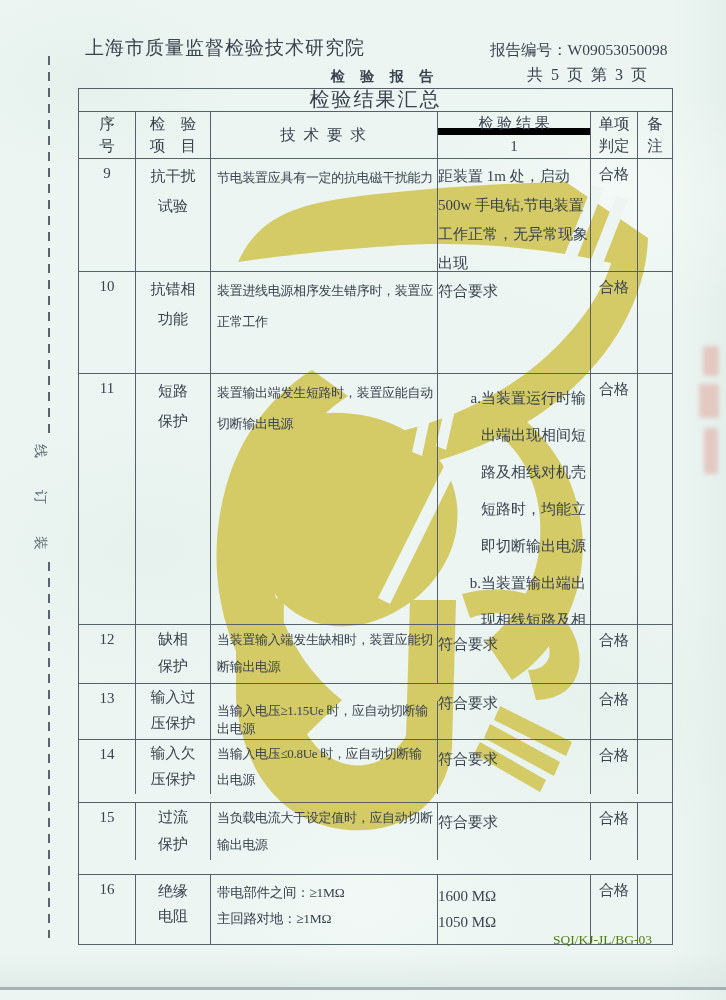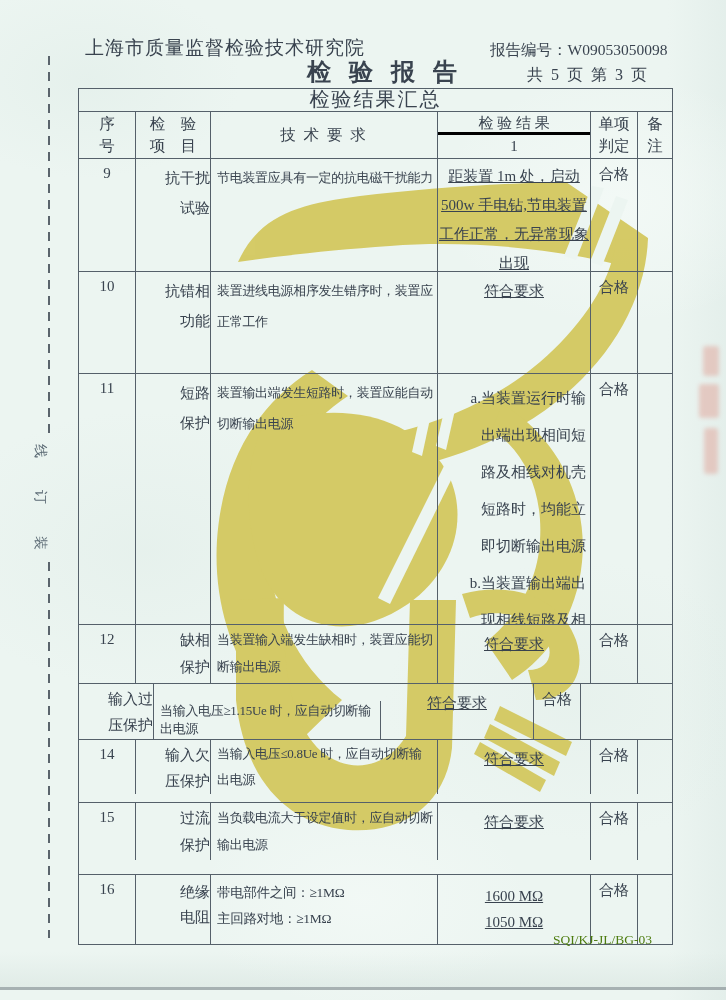--- a/index.html
+++ b/index.html
@@ -22,45 +22,45 @@
   .dashline{position:absolute;width:2px;z-index:3;
     background:repeating-linear-gradient(180deg,#5a646c 0 9px,transparent 9px 16px);}
   .bindchar{position:absolute;left:33px;font-size:14px;color:#5b6a74;transform:rotate(90deg);z-index:3;}
   .redmark{position:absolute;background:#e09a8f;filter:blur(2px);opacity:.45;z-index:2;border-radius:3px;}
   .bottom-line{position:absolute;left:0;right:0;top:987px;height:3px;background:#8f999c;opacity:.75;z-index:4;}
   .bottom-band{position:absolute;left:0;right:0;top:952px;height:35px;z-index:1;
     background:linear-gradient(180deg,transparent,rgba(210,224,219,.45));}
   
   .org{position:absolute;left:85px;top:35px;font-size:19px;letter-spacing:1px;z-index:5;}
   .repno{position:absolute;left:490px;top:40px;font-size:15.5px;z-index:5;}
-  .title{position:absolute;left:270px;top:56px;width:230px;text-align:center;
-    font-size:24px;font-weight:bold;letter-spacing:6px;z-index:5;}
+  .title{position:absolute;left:270px;top:68px;width:230px;text-align:center;
+    font-size:14px;font-weight:bold;letter-spacing:6px;z-index:5;}
   .pages{position:absolute;left:527px;top:65px;font-size:16px;letter-spacing:2px;z-index:5;}
   .footcode{position:absolute;left:553px;top:932px;font-size:13.5px;color:#4d7c0f;z-index:5;}
   
   .tbl{position:absolute;left:78px;top:88px;width:595px;z-index:4;
     border:1px solid #55606a;box-sizing:border-box;font-size:15px;}
   .trow{display:flex;border-top:1px solid #55606a;box-sizing:border-box;}
   .trow.first{border-top:none;}
   .c{border-right:1px solid #55606a;box-sizing:border-box;overflow:hidden;}
   .c:last-child{border-right:none;}
   .w1{width:57px;} .w2{width:75px;} .w3{width:227px;} .w4{width:153px;} .w5{width:47px;} .w6{flex:1;}
   .banner{height:22px;line-height:21px;text-align:center;font-size:20px;letter-spacing:2px;}
   .hrow{height:47px;}
   .hc{display:flex;align-items:center;justify-content:center;text-align:center;
     white-space:pre-line;line-height:22px;font-size:15.5px;}
   .hres{display:flex;flex-direction:column;}
-  .hres .t{height:23px;line-height:23px;text-align:center;border-bottom:3px solid #000000;box-sizing:border-box;}
+  .hres .t{height:23px;line-height:23px;text-align:center;border-bottom:7px solid #000000;box-sizing:border-box;}
   .hres .b{flex:1;line-height:23px;text-align:center;}
   .cell-no{text-align:center;padding-top:6px;font-size:15px;}
-  .cell-item{text-align:right;padding-top:4px;line-height:30px;white-space:pre-line;}
+  .cell-item{text-align:center;padding-top:4px;line-height:30px;white-space:pre-line;font-family:Liberation Mono, monospace;}
   .cell-req{padding:3px 0 0 6px;line-height:31px;white-space:pre-line;
     font-size:13px;letter-spacing:-0.3px;}
   .cell-req.tight{line-height:26px;font-size:13.5px;}
-  .cell-res{text-align:center;padding-top:3px;line-height:29px;white-space:pre-line;text-decoration:underline;}
+  .cell-res{text-align:left;padding-top:3px;line-height:29px;white-space:pre-line;}
   .cell-res.mid{padding-top:8px;line-height:22px;}
   .cell-res.two{padding-top:8px;line-height:26px;}
   .cell-res-list{padding:6px 4px 0 8px;line-height:37px;text-align:right;font-size:15px;}
   .li{padding-left:22px;text-indent:-22px;}
   .li .lab{display:inline-block;width:22px;text-indent:0;}
   .cell-judge{text-align:center;padding-top:6px;}
   .h9{height:113px;} .h10{height:102px;} .h11{height:251px;} .h12{height:59px;}
   .h13{height:56px;} .h14{height:55px;} .h15{height:58px;margin-top:8px;} .h16{height:70px;margin-top:14px;}
 </style>
 </head>
@@ -166,20 +166,21 @@
     <div class="c w2 cell-item" style="line-height:27px;padding-top:2px;">缺相
 保护</div>
     <div class="c w3 cell-req" style="line-height:27px;padding-top:1px;">当装置输入端发生缺相时，装置应能切
 断输出电源</div>
     <div class="c w4 cell-res mid">符合要求</div>
     <div class="c w5 cell-judge">合格</div>
     <div class="c w6"></div>
   </div>
 
   <div class="trow h13">
+    <div class="c w1 cell-no">13</div>
     <div class="c w2 cell-item" style="line-height:26px;padding-top:2px;">输入过
 压保护</div>
     <div class="c w3 cell-req" style="line-height:18px;padding-top:1px;margin-top:17px;">当输入电压≥1.15Ue 时，应自动切断输
 出电源</div>
     <div class="c w4 cell-res mid">符合要求</div>
     <div class="c w5 cell-judge">合格</div>
     <div class="c w6"></div>
   </div>
 
   <div class="trow h14">

